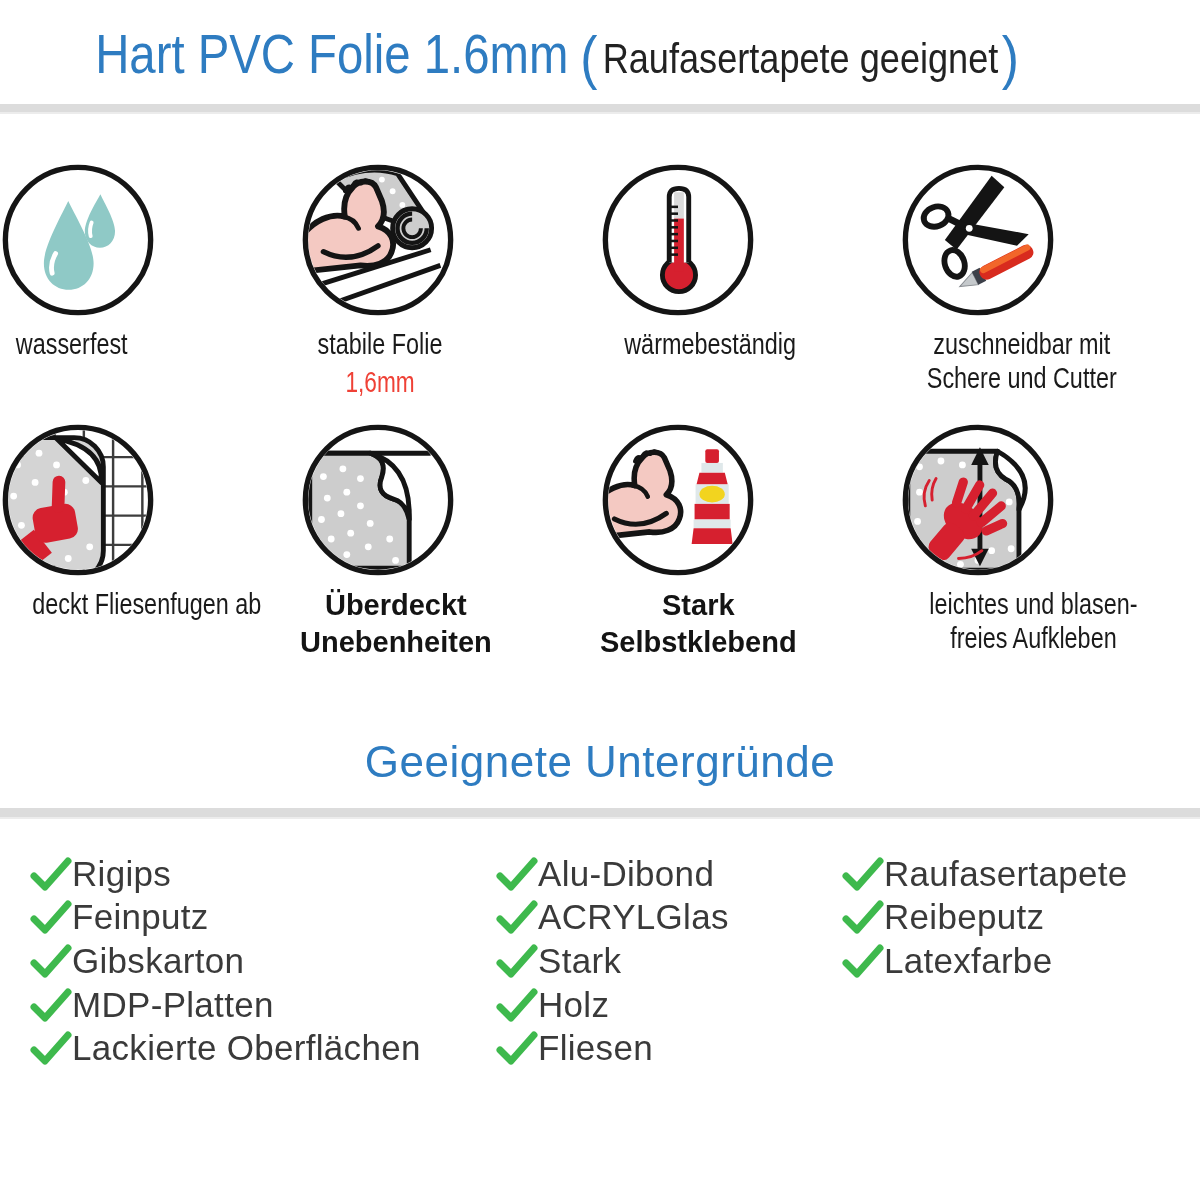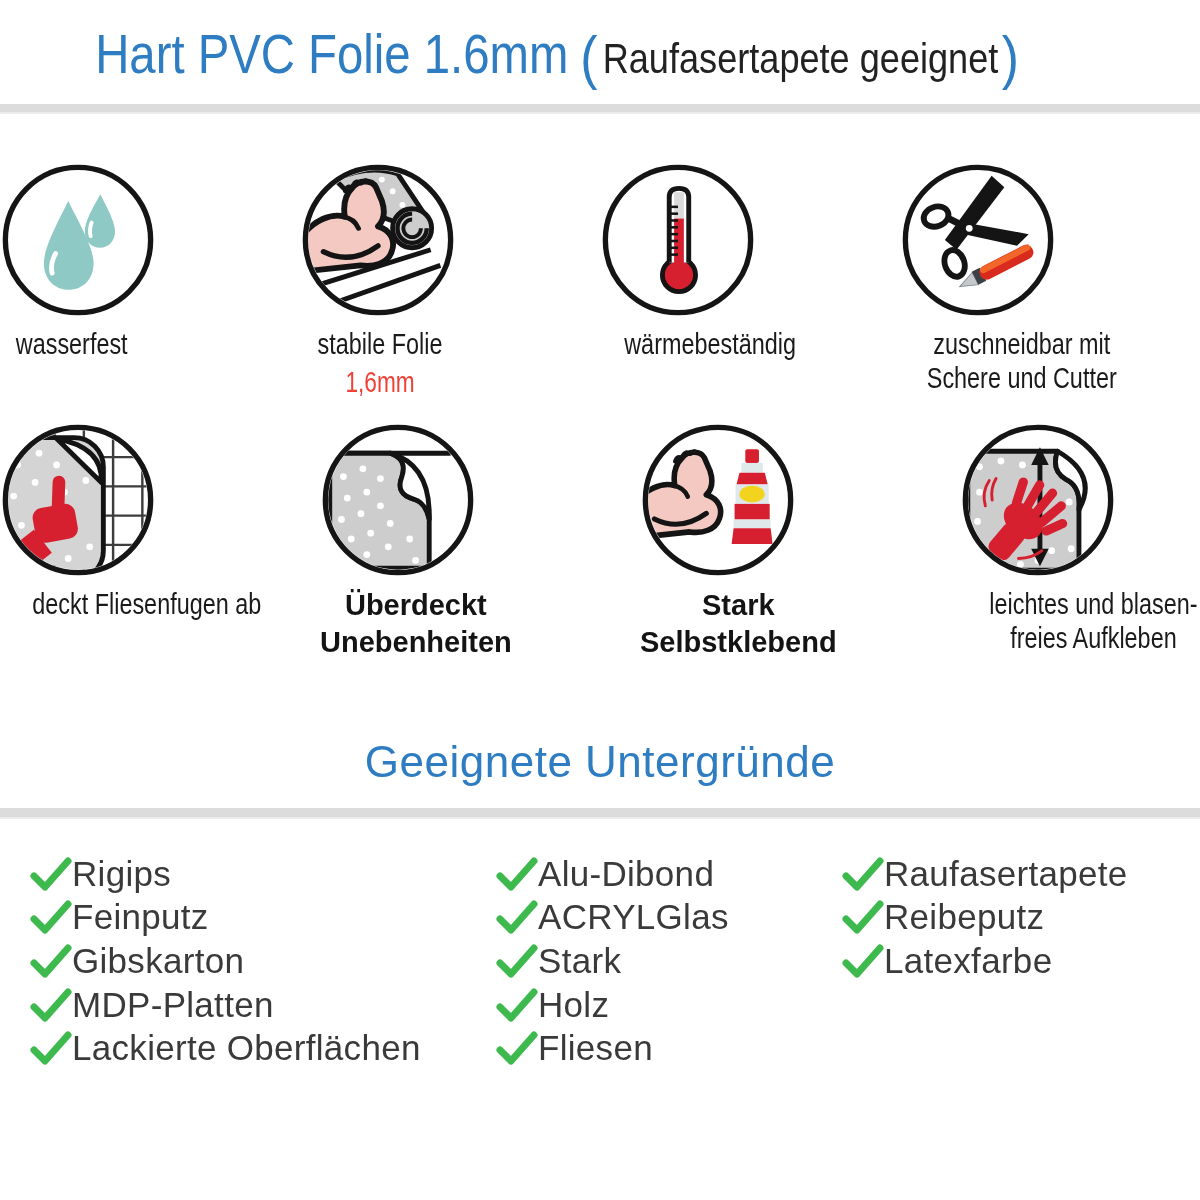--- a/index.html
+++ b/index.html
@@ -16,21 +16,21 @@
   .t-note{font-size:42px;color:#222;}
 
   
   .bar{position:absolute;left:0;width:1200px;background:#dcdcdc;border-bottom:2px solid #ececec;}
   .bar1{top:104px;height:8px;}
   .bar2{top:808px;height:9px;}
 
   
   .features{position:absolute;left:0;width:1200px;display:grid;grid-template-columns:repeat(4,300px);}
   .row1{top:162px;}
-  .row2{top:422px;gap:20px;}
+  .row2{top:422px;}
   .feature{display:flex;flex-direction:column;align-items:flex-start;}
   .icon-wrap{width:156px;height:156px;}
   .flabel{margin-top:9px;text-align:center;font-size:30px;line-height:34px;color:#1a1a1a;}
   .flabel.cond{transform:scaleX(.78);transform-origin:50% 0;}
   .flabel.bold{font-size:29px;font-weight:700;line-height:37px;color:#141414;transform:none;}
   .fl-sub{color:#ef4136;font-size:29px;margin-top:4px;}
 
   
   .sub-heading{position:absolute;top:737px;left:0;width:1200px;margin:0;text-align:center;
                font-size:44px;font-weight:400;color:#2e7cc1;letter-spacing:.5px;}

